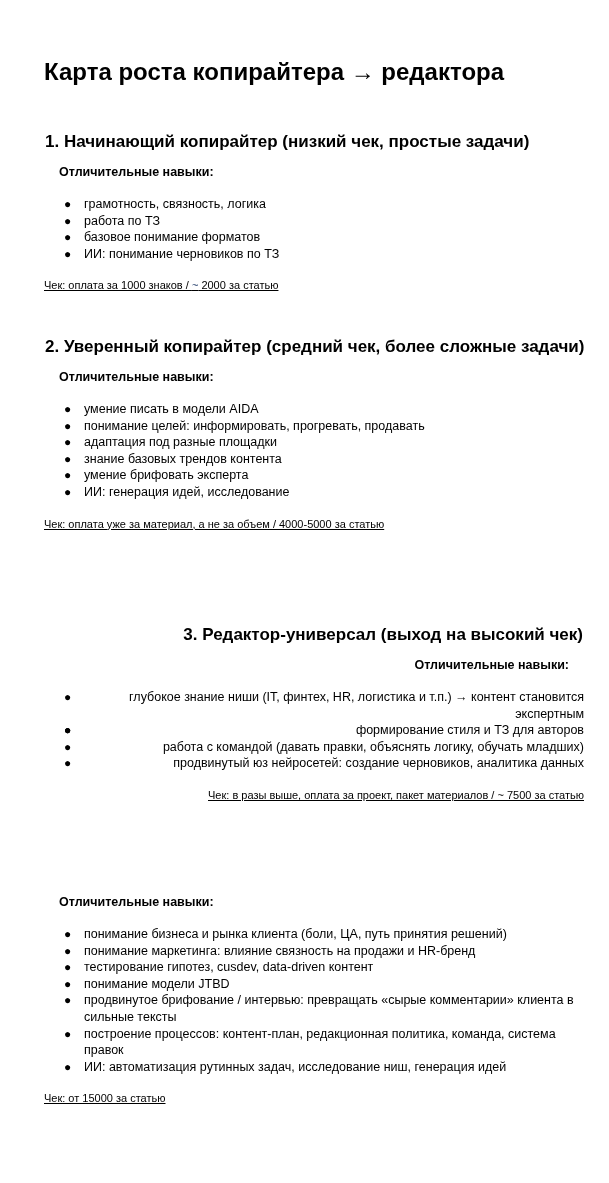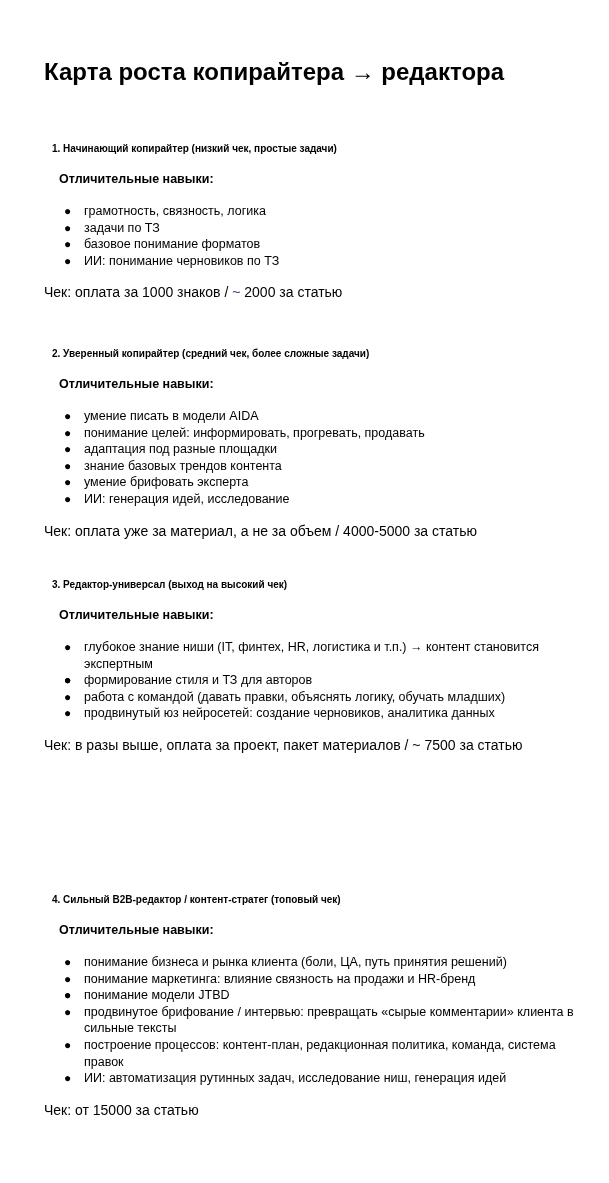--- a/index.html
+++ b/index.html
@@ -27,22 +27,22 @@
       font-weight: bold;
       line-height: 28px;
       white-space: nowrap;
     }
     .section {
       position: absolute;
       left: 44px;
       width: 540px;
     }
     .section-heading {
-      margin: 8px;
-      font-size: 10px;
+      margin: 1px;
+      font-size: 17px;
       font-weight: bold;
       line-height: 20px;
       white-space: nowrap;
     }
     .skills-label {
       margin: 15px;
       margin-top: 12px;
       font-size: 12.5px;
       font-weight: bold;
       line-height: 17px;
@@ -61,82 +61,82 @@
     .bullet {
       position: absolute;
       left: 20px;
       top: 0;
       font-size: 12px;
       line-height: 16.6px;
     }
     .price {
       margin: 0;
       margin-top: 15px;
-      font-size: 14px;
+      font-size: 11px;
       line-height: 17px;
       white-space: nowrap;
+      text-decoration: underline;
     }
     .tilde-accent {
       color: #1f3a68;
     }
   </style>
 </head>
 <body>
 
 <div class="page">
 
   <h1 class="doc-title">Карта роста копирайтера → редактора</h1>
 
   <div class="section" style="top:131px;">
     <h2 class="section-heading">1. Начинающий копирайтер (низкий чек, простые задачи)</h2>
     <p class="skills-label">Отличительные навыки:</p>
     <ul class="skills-list">
       <li><span class="bullet">●</span><span>грамотность, связность, логика</span></li>
-      <li><span class="bullet">●</span><span>задачи по ТЗ</span></li>
+      <li><span class="bullet">●</span><span>работа по ТЗ</span></li>
       <li><span class="bullet">●</span><span>базовое понимание форматов</span></li>
       <li><span class="bullet">●</span><span>ИИ: понимание черновиков по ТЗ</span></li>
     </ul>
     <p class="price"><span>Чек: оплата за 1000 знаков / </span><span class="tilde-accent">~</span><span> 2000 за статью</span></p>
   </div>
 
   <div class="section" style="top:336px;">
     <h2 class="section-heading">2. Уверенный копирайтер (средний чек, более сложные задачи)</h2>
     <p class="skills-label">Отличительные навыки:</p>
     <ul class="skills-list">
       <li><span class="bullet">●</span><span>умение писать в модели AIDA</span></li>
       <li><span class="bullet">●</span><span>понимание целей: информировать, прогревать, продавать</span></li>
       <li><span class="bullet">●</span><span>адаптация под разные площадки</span></li>
       <li><span class="bullet">●</span><span>знание базовых трендов контента</span></li>
       <li><span class="bullet">●</span><span>умение брифовать эксперта</span></li>
       <li><span class="bullet">●</span><span>ИИ: генерация идей, исследование</span></li>
     </ul>
     <p class="price">Чек: оплата уже за материал, а не за объем / 4000-5000 за статью</p>
   </div>
 
-  <div class="section" style="top:567px;">
+  <div class="section" style="top:624px;text-align:right;">
     <h2 class="section-heading">3. Редактор-универсал (выход на высокий чек)</h2>
     <p class="skills-label">Отличительные навыки:</p>
     <ul class="skills-list">
       <li><span class="bullet">●</span><span>глубокое знание ниши (IT, финтех, HR, логистика и т.п.) → контент становится экспертным</span></li>
       <li><span class="bullet">●</span></li>
       <li><span class="bullet">●</span></li>
       <li><span class="bullet">●</span><span>формирование стиля и ТЗ для авторов</span></li>
       <li><span class="bullet">●</span><span>работа с командой (давать правки, объяснять логику, обучать младших)</span></li>
       <li><span class="bullet">●</span><span>продвинутый юз нейросетей: создание черновиков, аналитика данных</span></li>
     </ul>
     <p class="price">Чек: в разы выше, оплата за проект, пакет материалов  / ~ 7500 за статью</p>
   </div>
 
   <div class="section" style="top:882px;">
-    <h2 class="section-heading">4. Сильный B2B-редактор / контент-стратег (топовый чек)</h2>
     <p class="skills-label">Отличительные навыки:</p>
     <ul class="skills-list">
       <li><span class="bullet">●</span><span>понимание бизнеса и рынка клиента (боли, ЦА, путь принятия решений)</span></li>
       <li><span class="bullet">●</span><span>понимание маркетинга: влияние связность на продажи и HR-бренд</span></li>
-      <li><span class="bullet">●</span></li>
+      <li><span class="bullet">●</span><span>тестирование гипотез, cusdev, data-driven контент</span></li>
       <li><span class="bullet">●</span><span>понимание модели JTBD</span></li>
       <li><span class="bullet">●</span><span>продвинутое брифование / интервью: превращать «сырые комментарии» клиента в сильные тексты</span></li>
       <li><span class="bullet">●</span><span>построение процессов: контент-план, редакционная политика, команда, система правок</span></li>
       <li><span class="bullet">●</span><span>ИИ: автоматизация рутинных задач, исследование ниш, генерация идей</span></li>
     </ul>
     <p class="price">Чек: от 15000 за статью</p>
   </div>
 
 </div>
 

